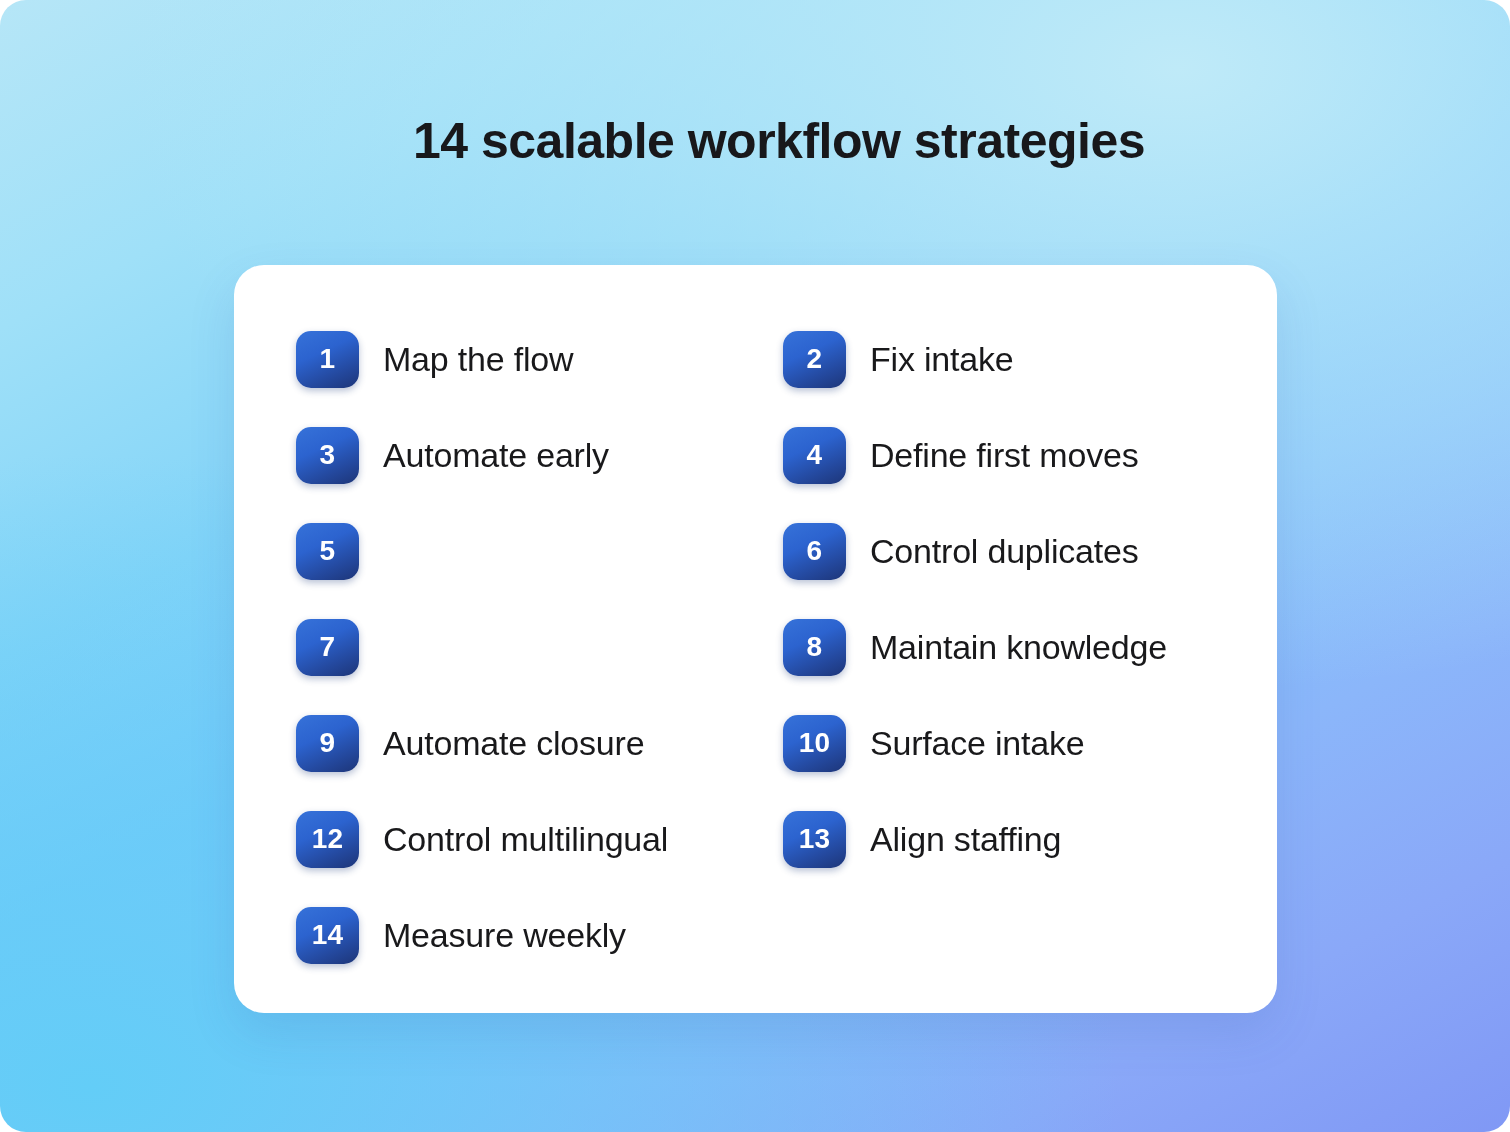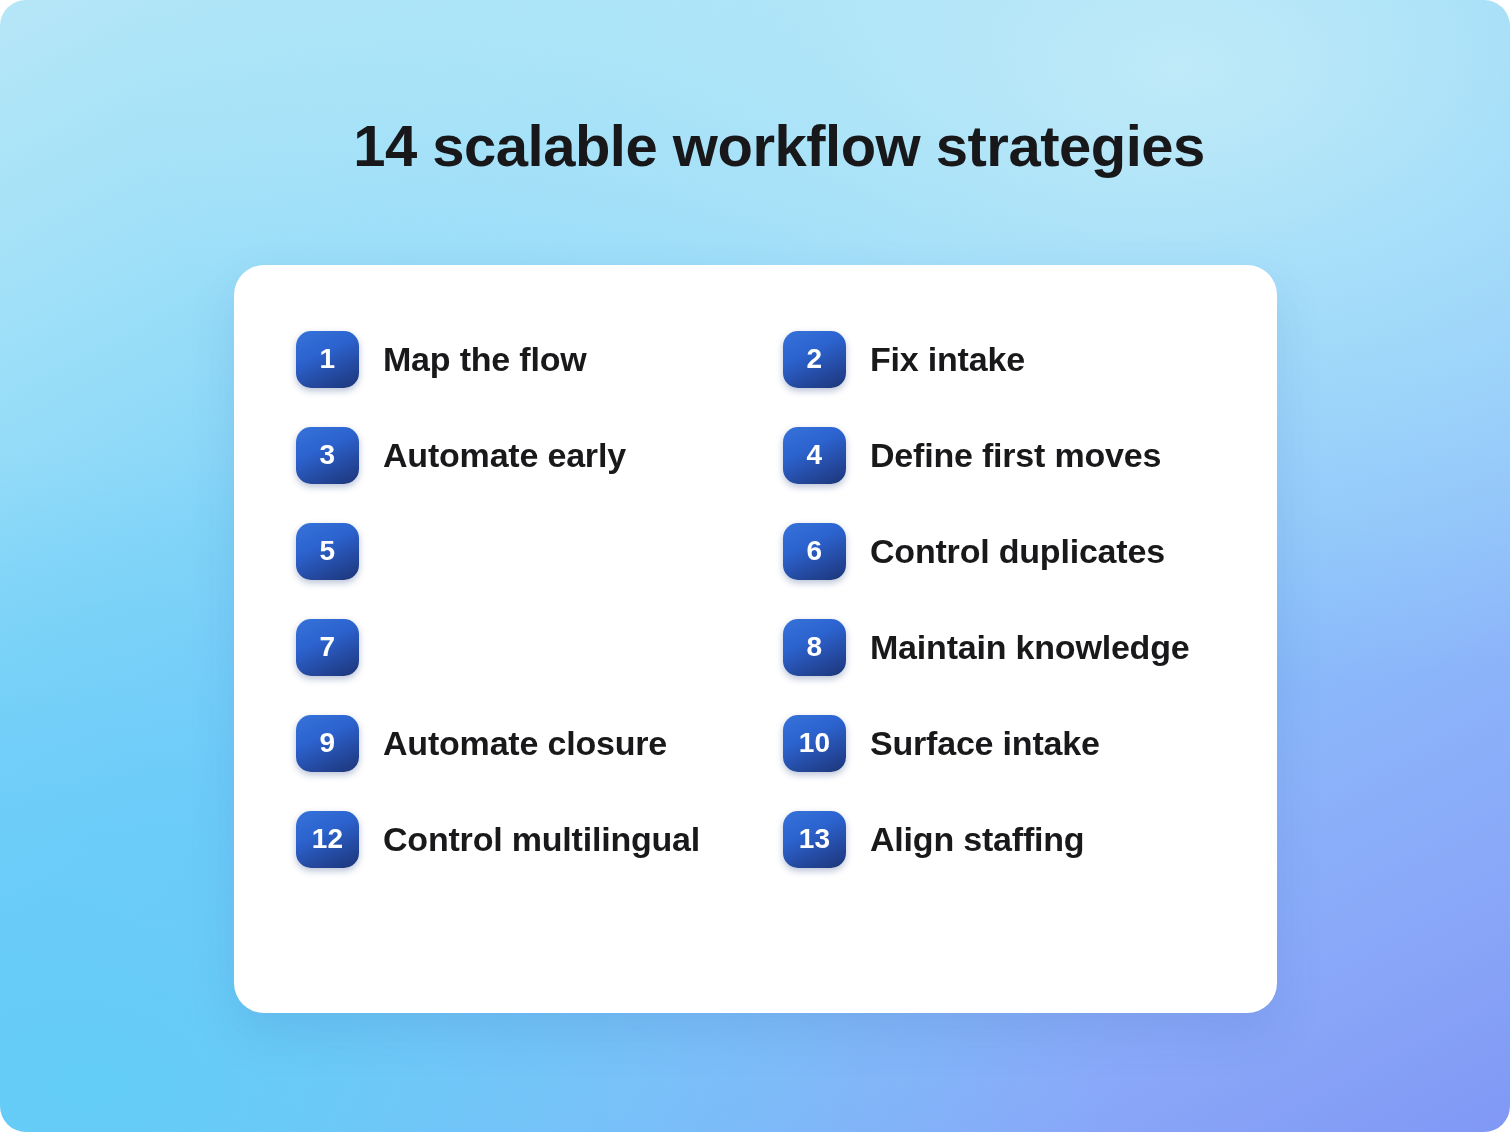--- a/index.html
+++ b/index.html
@@ -34,21 +34,21 @@
         #8aa8f8 86%,
         #8098f5 100%);
   }
 
   .poster-title {
     position: absolute;
     left: 0;
     right: 0;
     top: 112px;
     text-align: center;
-    font-size: 58px;
+    font-size: 50px;
     font-weight: 700;
     letter-spacing: -0.5px;
     color: #18181b;
     line-height: 1.18;
     white-space: nowrap;
     margin-left: 48px;
   }
 
   .card {
     position: absolute;
@@ -90,21 +90,21 @@
     font-weight: 700;
     letter-spacing: 0.2px;
     display: flex;
     align-items: center;
     justify-content: center;
     line-height: 1;
   }
 
   .item-label {
     font-size: 34px;
-    font-weight: 700;
+    font-weight: 400;
     color: #19191b;
     letter-spacing: -0.2px;
     line-height: 1.2;
     white-space: nowrap;
   }
 </style>
 </head>
 <body>
 
 <div class="poster">
@@ -152,16 +152,20 @@
           <div class="item-label">Surface intake</div>
         </div>
         <div class="item">
           <div class="badge">12</div>
           <div class="item-label">Control multilingual</div>
         </div>
         <div class="item">
           <div class="badge">13</div>
           <div class="item-label">Align staffing</div>
         </div>
+        <div class="item">
+          <div class="badge">14</div>
+          <div class="item-label">Measure weekly</div>
+        </div>
       </div>
   </div>
 
 </div>
 
 </body></html>

